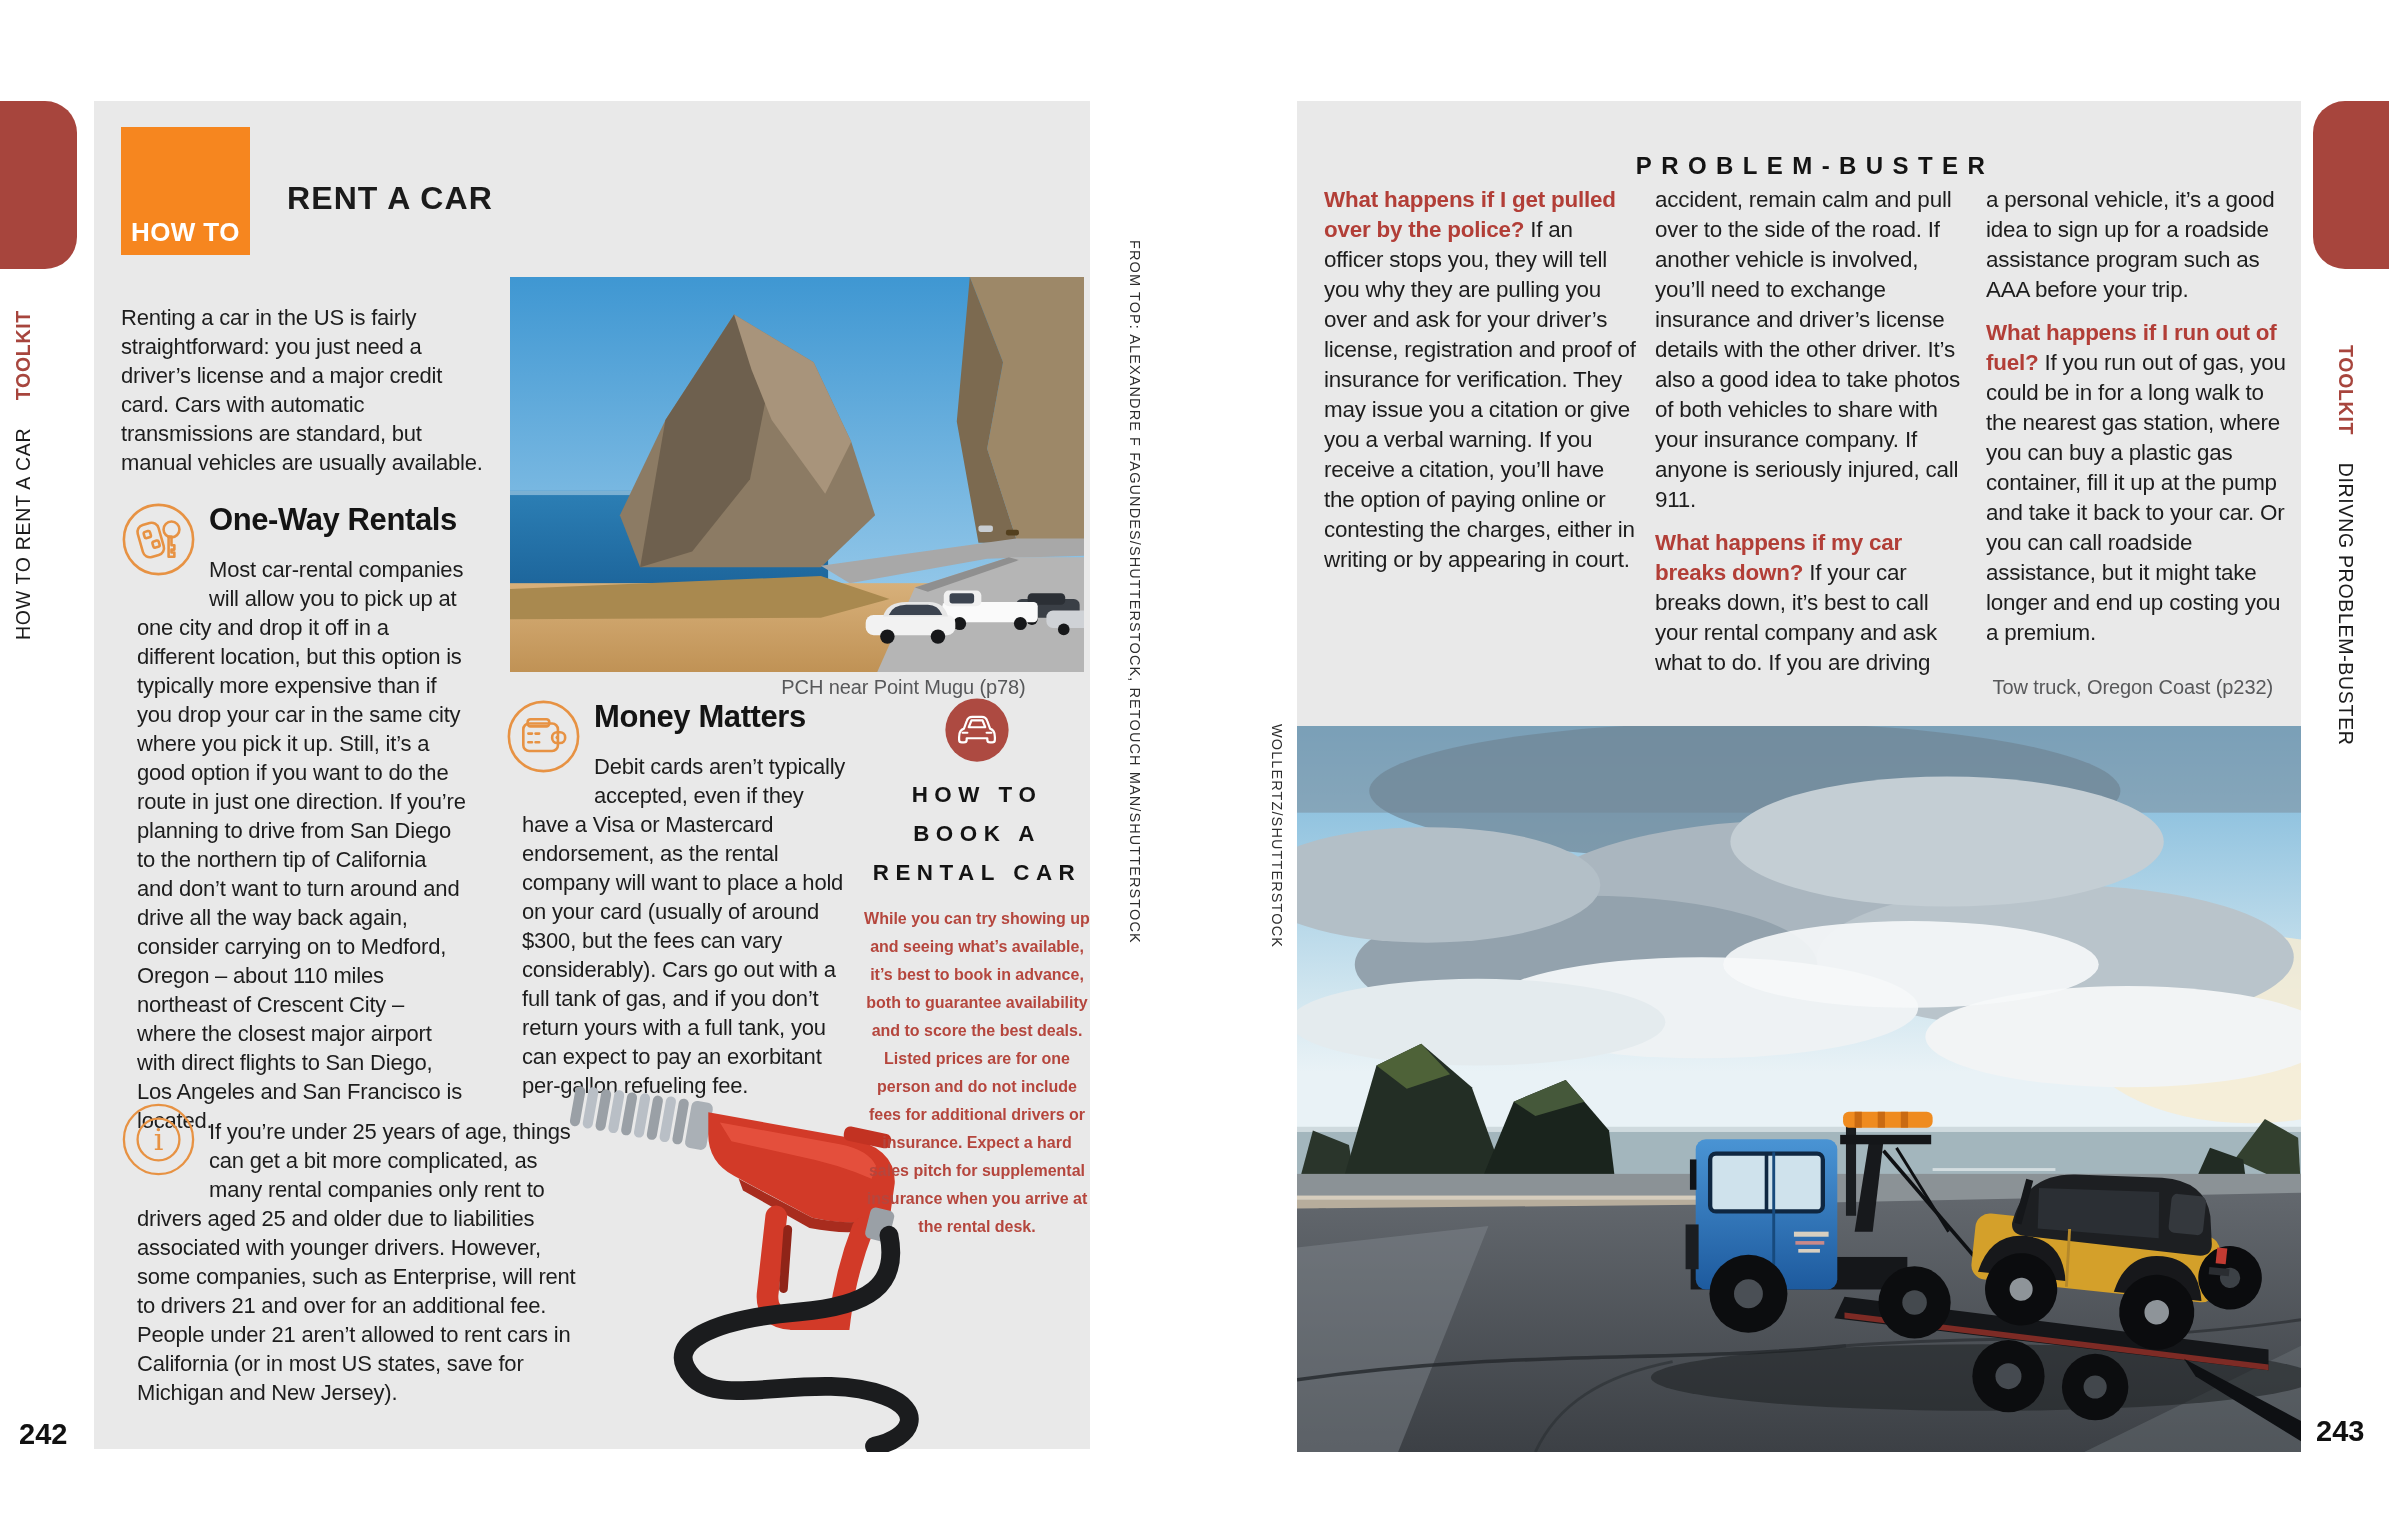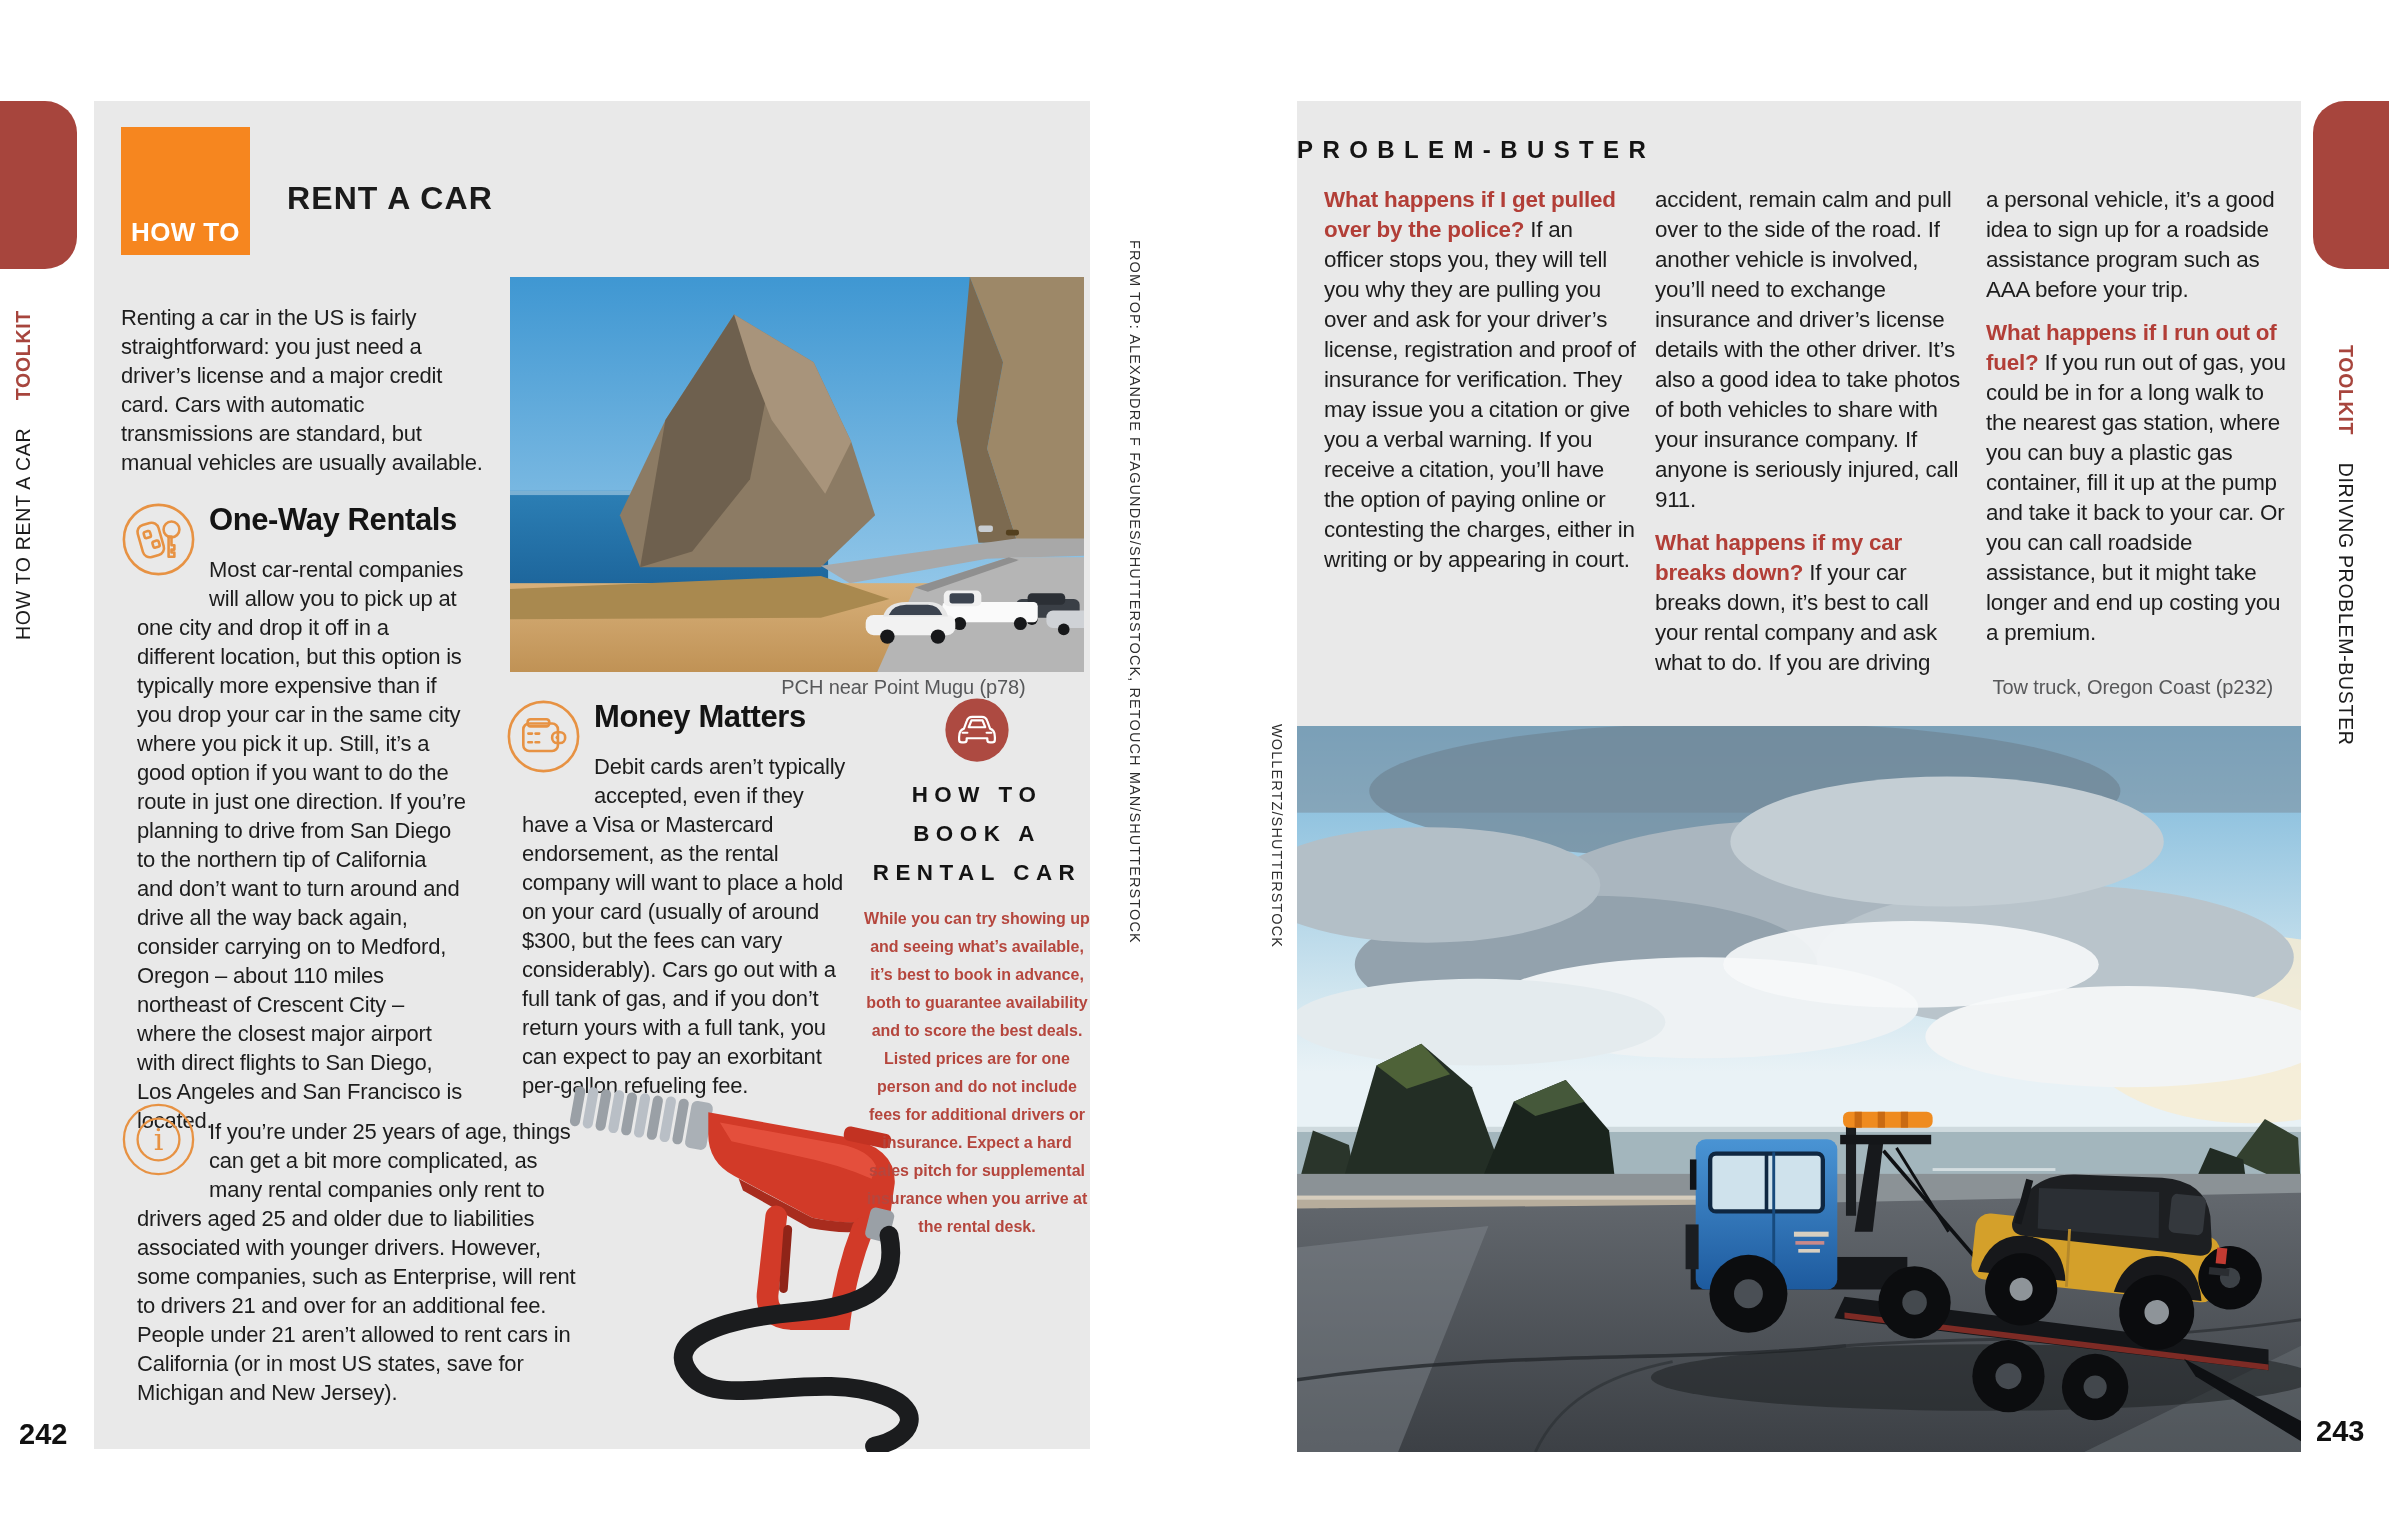--- a/index.html
+++ b/index.html
@@ -56,21 +56,21 @@
   .booking{position:absolute;left:863px;top:697px;width:228px;text-align:center;}
   .booking .bk-icon{display:inline-block;width:66px;height:66px;}
   .bk-title{margin-top:10px;font-size:22.4px;font-weight:800;letter-spacing:6.5px;line-height:39px;color:#141414;}
   .bk-title span{display:block;}
   .bk-body{margin-top:13px;font-size:16px;line-height:28px;font-weight:600;color:#B5463D;letter-spacing:0;}
 
   
   .pump{position:absolute;left:558px;top:1056px;width:396px;height:396px;}
 
   
-  .pb-header{position:absolute;left:1297px;top:136px;width:1004px;margin:0;text-align:left;
+  .pb-header{position:absolute;left:1297px;top:136px;width:1004px;margin:16px;text-align:center;
              font-size:24px;font-weight:700;letter-spacing:9.4px;color:#141414;}
   .pb-col{position:absolute;top:185px;width:312px;font-size:22.4px;line-height:30px;letter-spacing:-0.2px;color:#1d1d1d;}
   .pb-col1{left:1324px;} .pb-col2{left:1655px;} .pb-col3{left:1986px;}
   .pb-col p{margin:0 0 13px 0;}
   .pb-q{font-weight:700;color:#B23E37;}
 
   
   .pagenum{position:absolute;font-size:29px;font-weight:800;color:#111;}
   .pagenum-left{left:19px;top:1418px;}
   .pagenum-right{left:2316px;top:1415px;}

